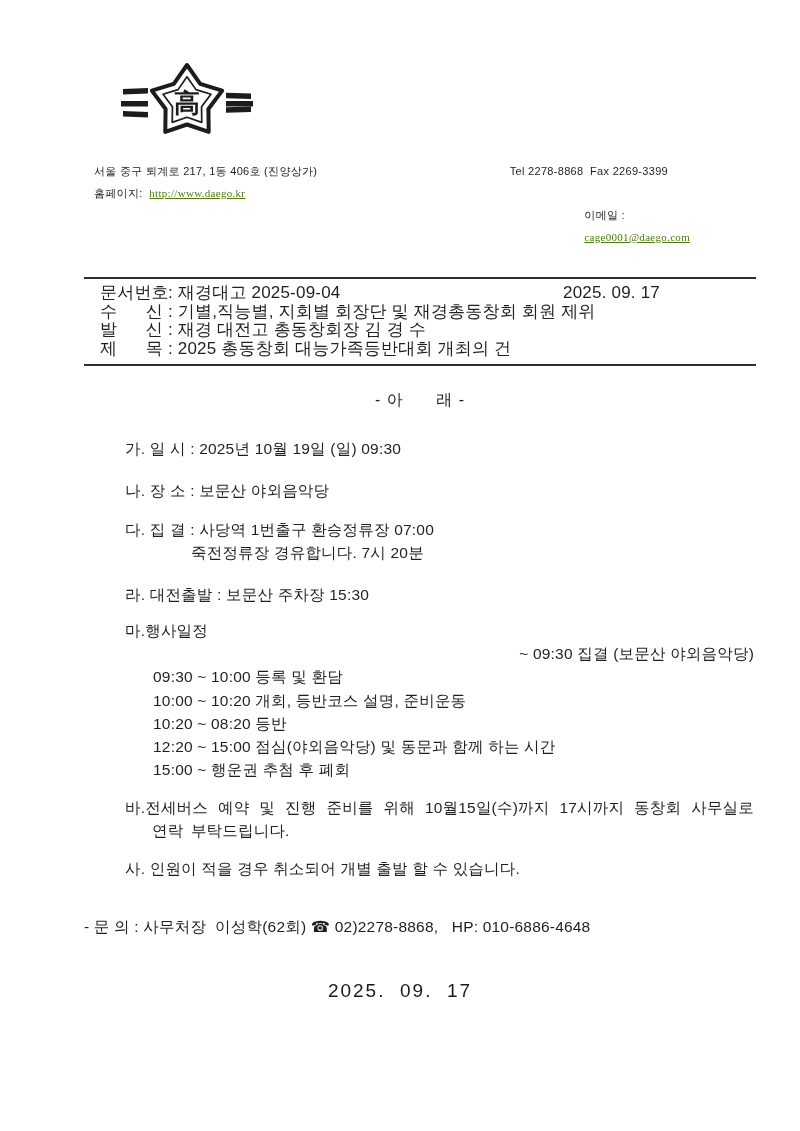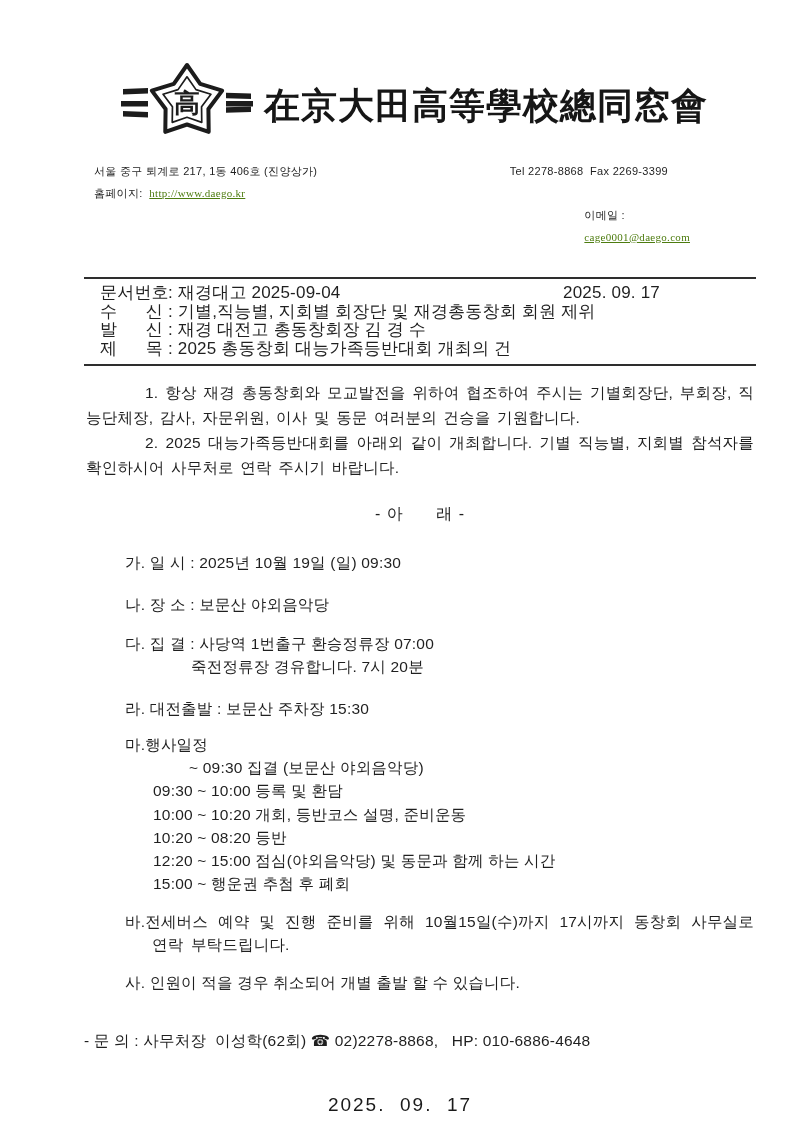--- a/index.html
+++ b/index.html
@@ -110,21 +110,21 @@
 
   .item { margin-left: 39px; line-height: 23px; }
   .mt-ga { margin-top: 26px; }
   .mt-na { margin-top: 19px; }
   .mt-da { margin-top: 16px; }
   .item-sub { margin-left: 105px; line-height: 23px; }
   .mt-ra { margin-top: 19px; }
   .mt-ma { margin-top: 13px; }
   .schedule { margin-left: 67px; }
   .schedule div { line-height: 23.3px; }
-  .schedule div.first { padding-left: 36px; }
+  .schedule div.first { padding-left: 36px; text-align: right; }
   .mt-ba { margin-top: 14px; }
   .hang {
     padding-left: 27px;
     text-indent: -27px;
     text-align: justify;
     word-spacing: 3px;
     max-width: 648px;
   }
   .mt-sa { margin-top: 15px; }
   .contact-line {
@@ -163,21 +163,20 @@
           <rect x="106" y="27" width="25" height="5.5" transform="skewY(2)"></rect>
           <rect x="106" y="39" width="27" height="5.5"></rect>
           <rect x="106" y="49" width="25" height="5.5" transform="skewY(-2)"></rect>
         </g>
 
         <polygon points="67,3 80.2,21.8 102.2,28.6 88.4,47 88.7,69.9 67,62.5 45.3,69.9 45.6,47 31.8,28.6 53.8,21.8" fill="#ffffff" stroke="#1c1c1c" stroke-width="4" stroke-linejoin="round"></polygon>
         <polygon points="67,3 80.2,21.8 102.2,28.6 88.4,47 88.7,69.9 67,62.5 45.3,69.9 45.6,47 31.8,28.6 53.8,21.8" fill="#ffffff" stroke="#1c1c1c" stroke-width="2.5" stroke-linejoin="round" transform="translate(67 40) scale(0.68) translate(-67 -40)"></polygon>
         <text x="67" y="50" text-anchor="middle" font-family="Liberation Serif, DejaVu Serif, serif" font-size="26" font-weight="bold" fill="#1c1c1c">高</text>
       </svg>
     </span>
-    <h1 class="org-title">在京大田高等學校總同窓會</h1>
   </header>
 
   <div class="contact">
     <div class="row">
       <span>서울 중구 퇴계로 217, 1동 406호 (진양상가)</span>
       <span class="right-col">Tel 2278-8868  Fax 2269-3399</span>
     </div>
     <div class="row row2">
       <span>
         <span class="pre">홈페이지: </span>
@@ -204,24 +203,20 @@
       <span class="doclabel">발 신</span><span class="docsep"> : </span><span>재경 대전고 총동창회장 김 경 수</span>
     </div>
     <div class="docrow">
       <span class="doclabel">제 목</span><span class="docsep"> : </span><span>2025 총동창회 대능가족등반대회 개최의 건</span>
     </div>
   </div>
 
   <hr class="rule rule2">
 
   <main>
-    <div class="para-block">
-      <p class="para">1. 항상 재경 총동창회와 모교발전을 위하여 협조하여 주시는 기별회장단, 부회장, 직능단체장, 감사, 자문위원, 이사 및 동문 여러분의 건승을 기원합니다.</p>
-      <p class="para">2. 2025 대능가족등반대회를 아래외 같이 개최합니다. 기별 직능별, 지회별 참석자를 확인하시어 사무처로 연락 주시기 바랍니다.</p>
-    </div>
 
     <div class="below-heading">- 아      래 -</div>
 
     <div class="item mt-ga">가. 일 시 : 2025년 10월 19일 (일) 09:30</div>
     <div class="item mt-na">나. 장 소 : 보문산 야외음악당</div>
     <div class="item mt-da">다. 집 결 : 사당역 1번출구 환승정류장 07:00</div>
     <div class="item-sub">죽전정류장 경유합니다. 7시 20분</div>
     <div class="item mt-ra">라. 대전출발 : 보문산 주차장 15:30</div>
 
     <div class="item mt-ma">마.행사일정</div>

